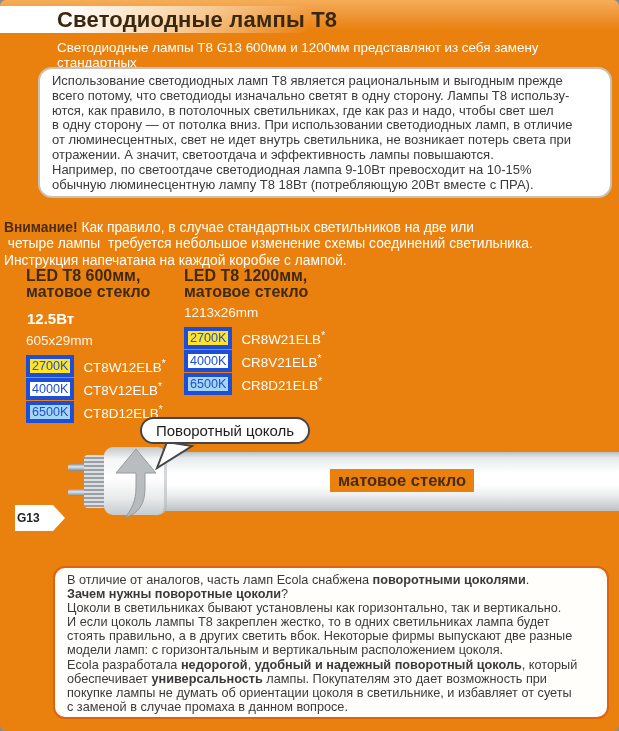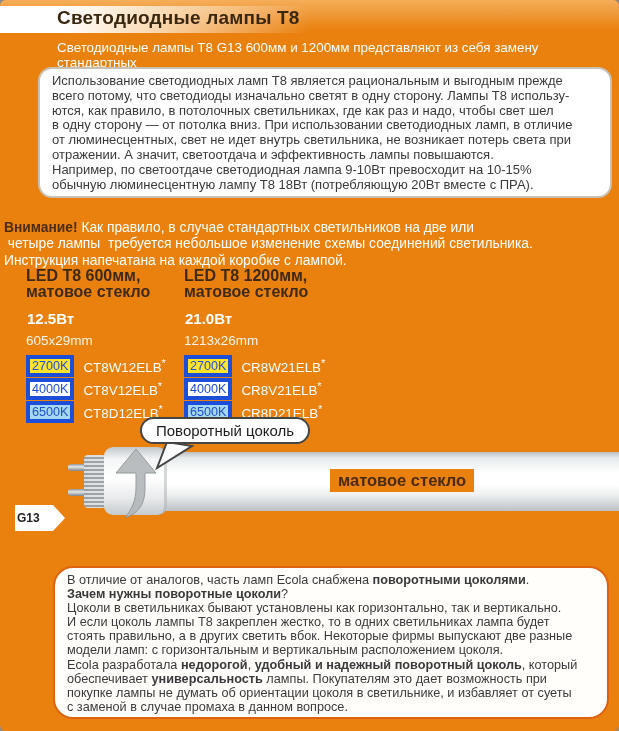--- a/index.html
+++ b/index.html
@@ -12,21 +12,21 @@
     position:absolute; top:0; left:0; right:0; height:30px;
     background:linear-gradient(180deg,#f5ad58 0%,#ef993a 45%,#ea810f 100%);
   }
   .title-strip {
     position:absolute; top:6px; left:0; width:310px; height:27px;
     background:linear-gradient(90deg,#ffffff 0%,#ffffff 20%,rgba(255,245,230,0.75) 50%,rgba(255,220,170,0) 100%);
     border-radius:0 10px 10px 0;
   }
   .page-title {
     position:absolute; top:7px; left:57px; margin:0;
-    font-size:19px; font-weight:bold; color:#3a2710; letter-spacing:0.2px;
+    font-size:22px; font-weight:bold; color:#3a2710; letter-spacing:0.2px;
   }
   .intro {
     position:absolute; top:33px; left:49px; width:562px; margin:8px;
     font-size:13.4px; line-height:14.8px; color:#ffffff; white-space:pre-line;
   }
   .info-box {
     position:absolute; top:67px; left:38px; width:546px; height:117px;
     background:#ffffff; border:2px solid #c9c1b5; border-radius:14px;
     padding:5px 12px;
   }
@@ -89,21 +89,21 @@
     font-size:16.5px; font-weight:bold; color:#4a2b08; white-space:nowrap;
   }
   .g13-label {
     position:absolute; left:15px; top:505px; width:50px; height:26px; z-index:3;
     background:#ffffff; clip-path:polygon(0 0,76% 0,100% 50%,76% 100%,0 100%);
     font-size:12px; font-weight:bold; color:#222222;
     line-height:26px; padding-left:2px; box-sizing:border-box;
   }
   .bottom-box {
     position:absolute; top:566px; left:53px; width:528px; height:139px;
-    background:#fffefb; border:2px solid #dd6212; border-radius:20px;
+    background:#fffefb; border:2px solid #dd6212; border-radius:12px;
     padding:5px 12px; font-size:12.7px; line-height:14.1px; color:#3a3a3a;
     white-space:pre-line;
   }
   .bottom-box .b { font-weight:bold; }
 </style>
 </head>
 <body>
 
 <div class="page" style="background-color: rgb(234, 129, 15);">
   <div class="top-band"></div>
@@ -142,21 +142,20 @@
       </div>
       <div class="variant-row">
         <span class="chip" style="background-color: rgb(166, 215, 242);">6500K</span><span class="code"><span>CT8D12ELB</span><sup>*</sup></span>
       </div>
     </div>
   </div>
 
   <div class="product col2">
     <p class="p-name">LED T8 1200мм,
 матовое стекло</p>
-    <p class="p-power">21.0Вт</p>
     <p class="p-size">1213x26mm</p>
     <div class="variants">
       <div class="variant-row">
         <span class="chip" style="background-color: rgb(255, 228, 42);">2700K</span><span class="code"><span>CR8W21ELB</span><sup>*</sup></span>
       </div>
       <div class="variant-row">
         <span class="chip" style="background-color: rgb(255, 255, 255);">4000K</span><span class="code"><span>CR8V21ELB</span><sup>*</sup></span>
       </div>
       <div class="variant-row">
         <span class="chip" style="background-color: rgb(166, 215, 242);">6500K</span><span class="code"><span>CR8D21ELB</span><sup>*</sup></span>

